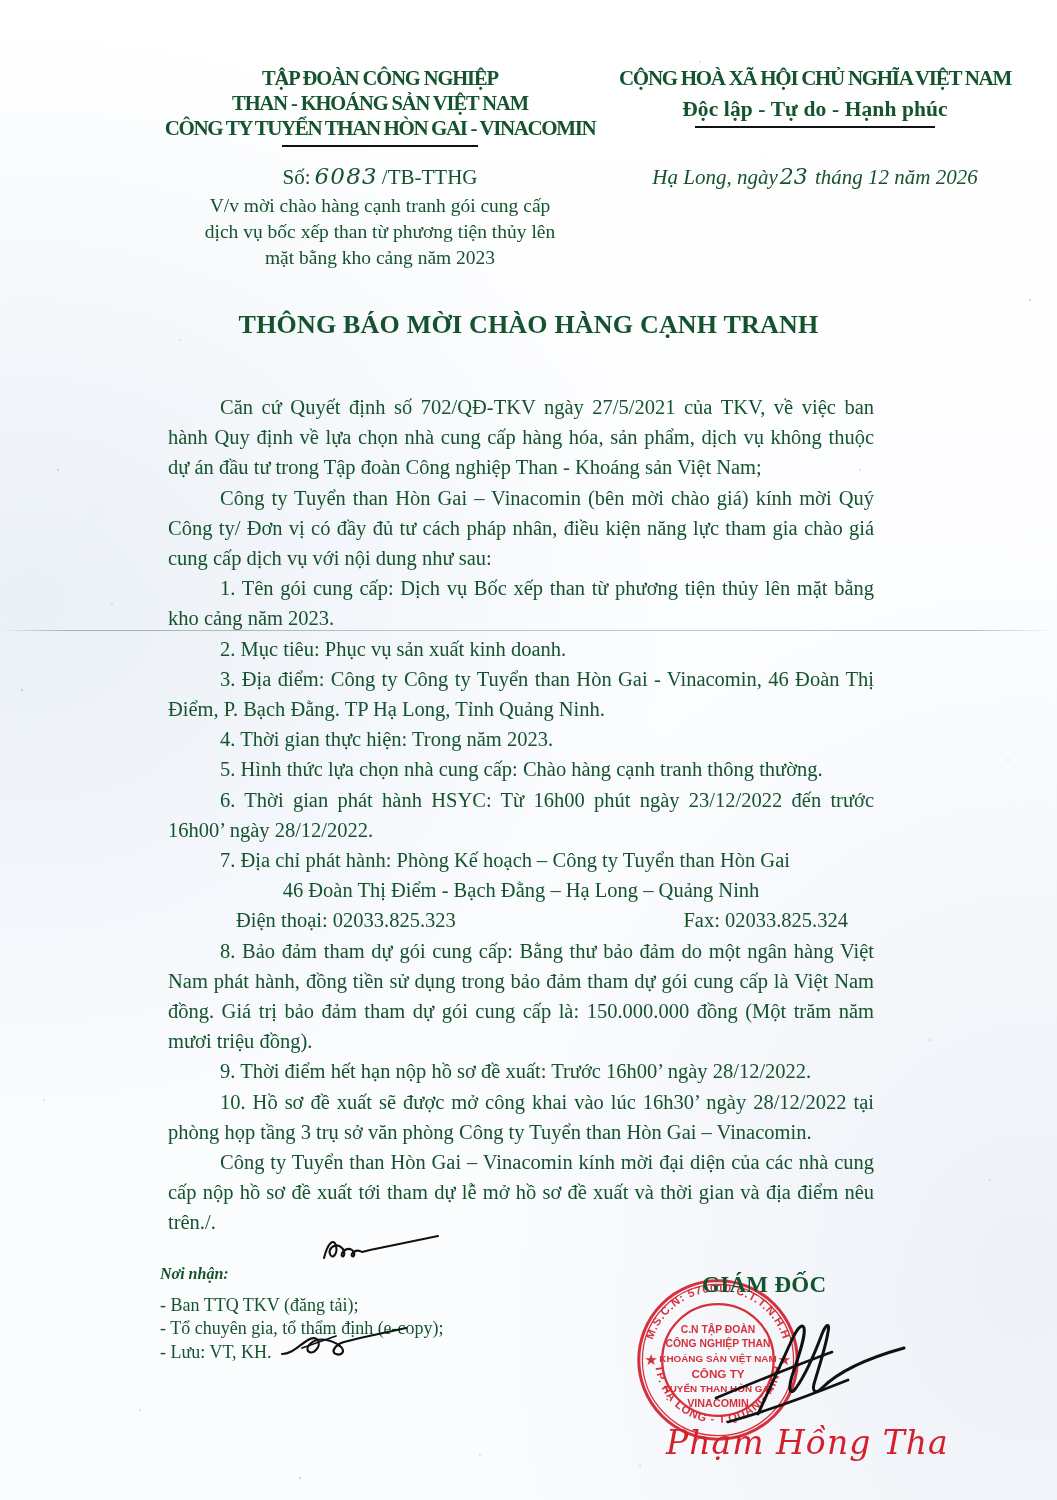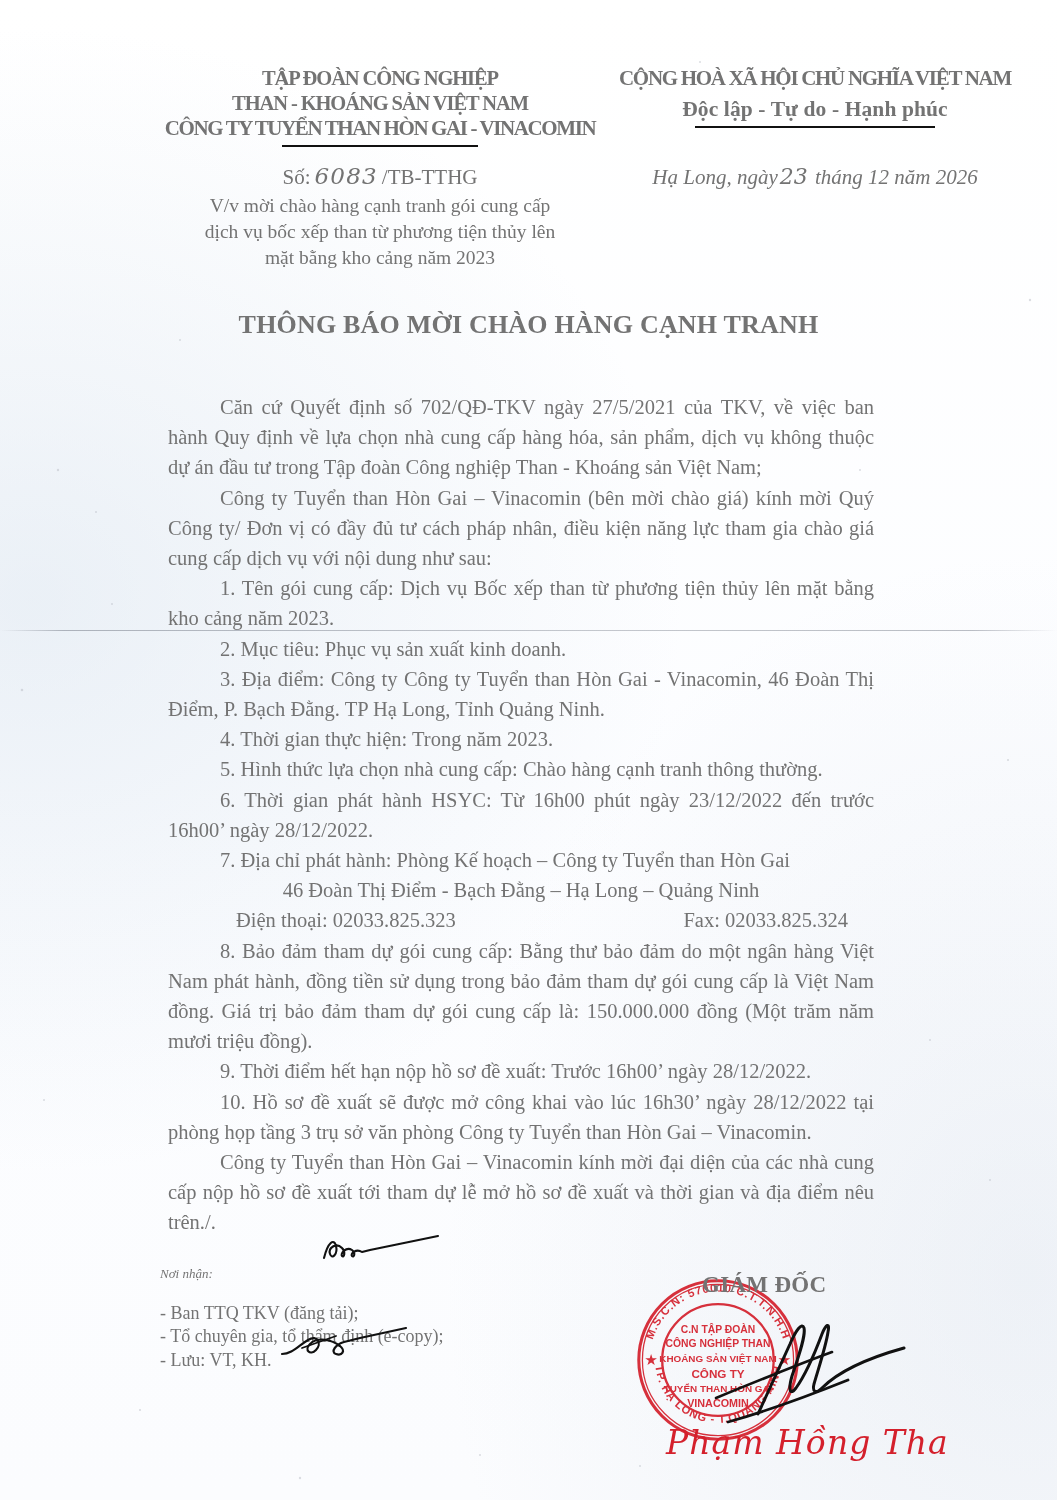--- a/index.html
+++ b/index.html
@@ -9,21 +9,21 @@
     background: #f0f0f0;
   }
   .page {
     position: relative;
     width: 1057px;
     height: 1500px;
     margin: 0 auto;
     background: #fdfdfe;
     overflow: hidden;
     font-family: "Liberation Serif", "DejaVu Serif", serif;
-    color: #737373;
+    color: #14532d;
     -webkit-font-smoothing: antialiased;
   }
   
   .scan-tint {
     position: absolute;
     inset: 0;
     background:
       radial-gradient(ellipse at 3% 40%, rgba(200,215,230,.35) 0%, rgba(255,255,255,0) 45%),
       radial-gradient(ellipse at 97% 85%, rgba(205,215,228,.30) 0%, rgba(255,255,255,0) 40%),
       linear-gradient(180deg, #ffffff 0%, #fcfdff 50%, #fbfcfe 100%);
@@ -187,24 +187,24 @@
 
   
   .recipients {
     position: absolute;
     left: 160px;
     top: 1262px;
     font-size: 18px;
     line-height: 23.5px;
   }
   .recipients .rec-title {
-    font-weight: normal;
+    font-weight: bold;
     font-style: italic;
-    font-size: 13px;
-    margin-bottom: 16px;
+    font-size: 16px;
+    margin-bottom: 8px;
   }
   .recipients .rec-item { white-space: nowrap; }
   .rec-sign {
     position: absolute;
     left: 118px;
     top: 62px;
     width: 150px;
     height: 40px;
     pointer-events: none;
   }

